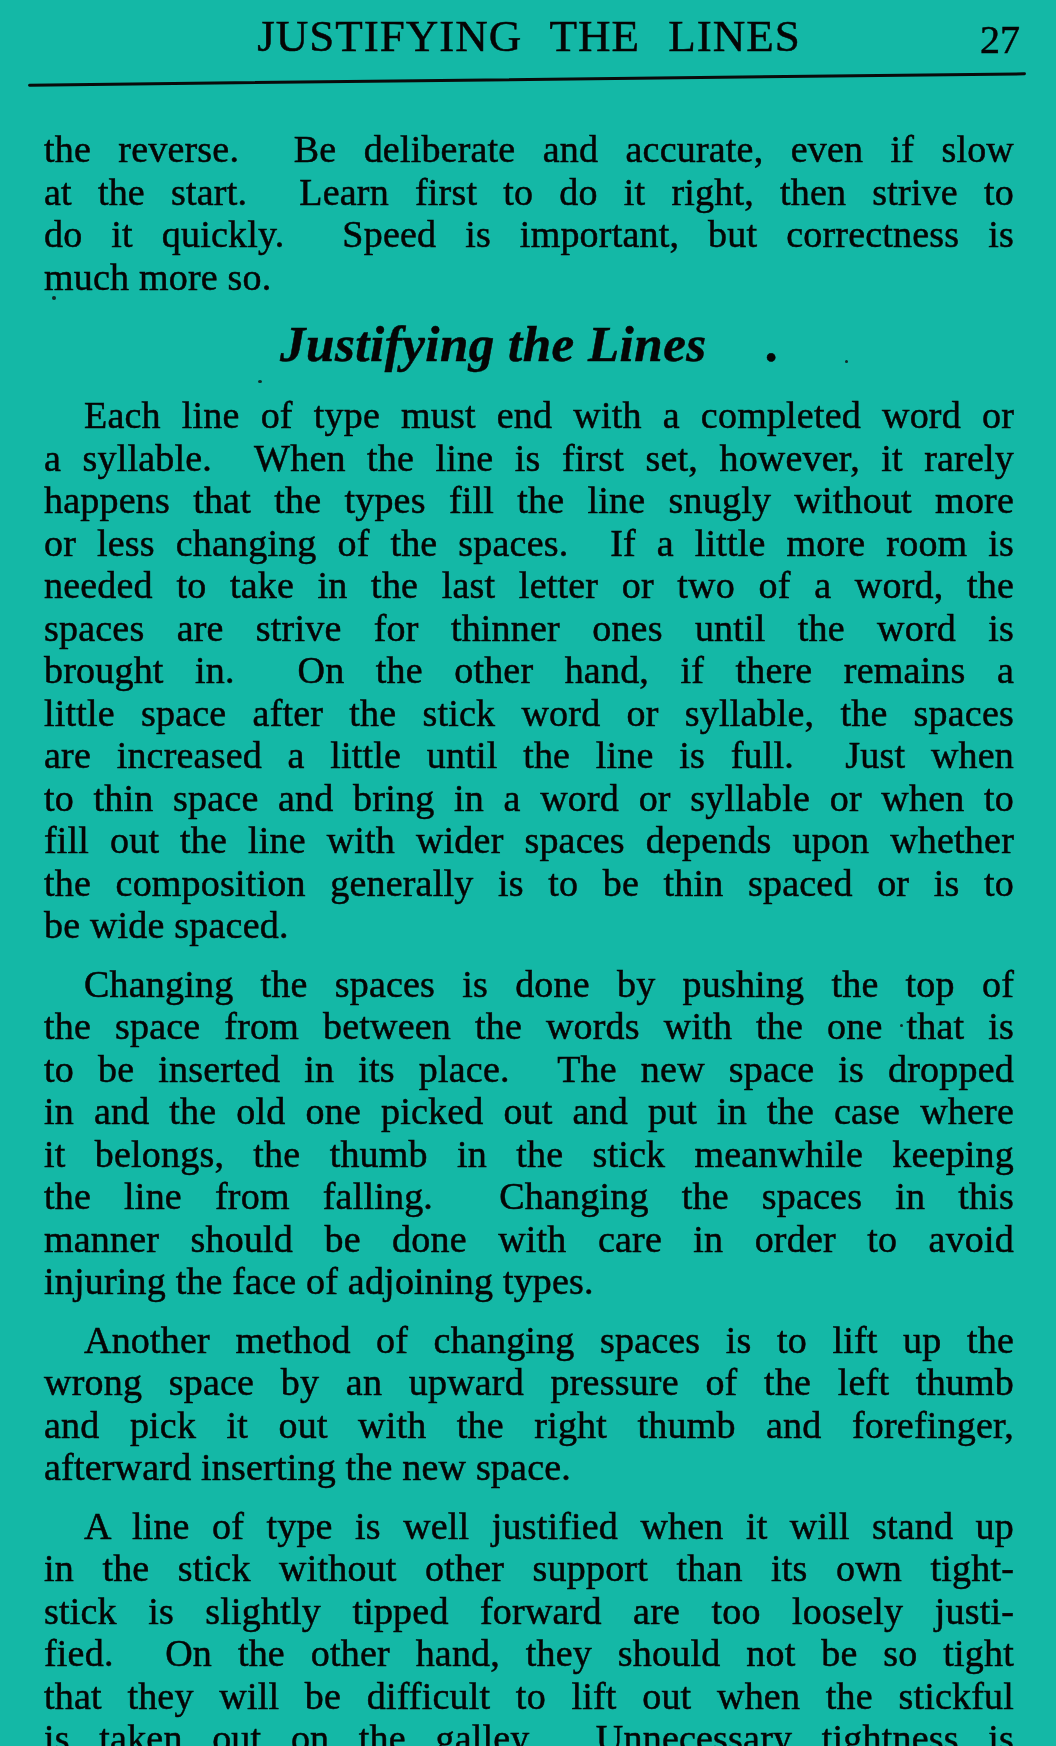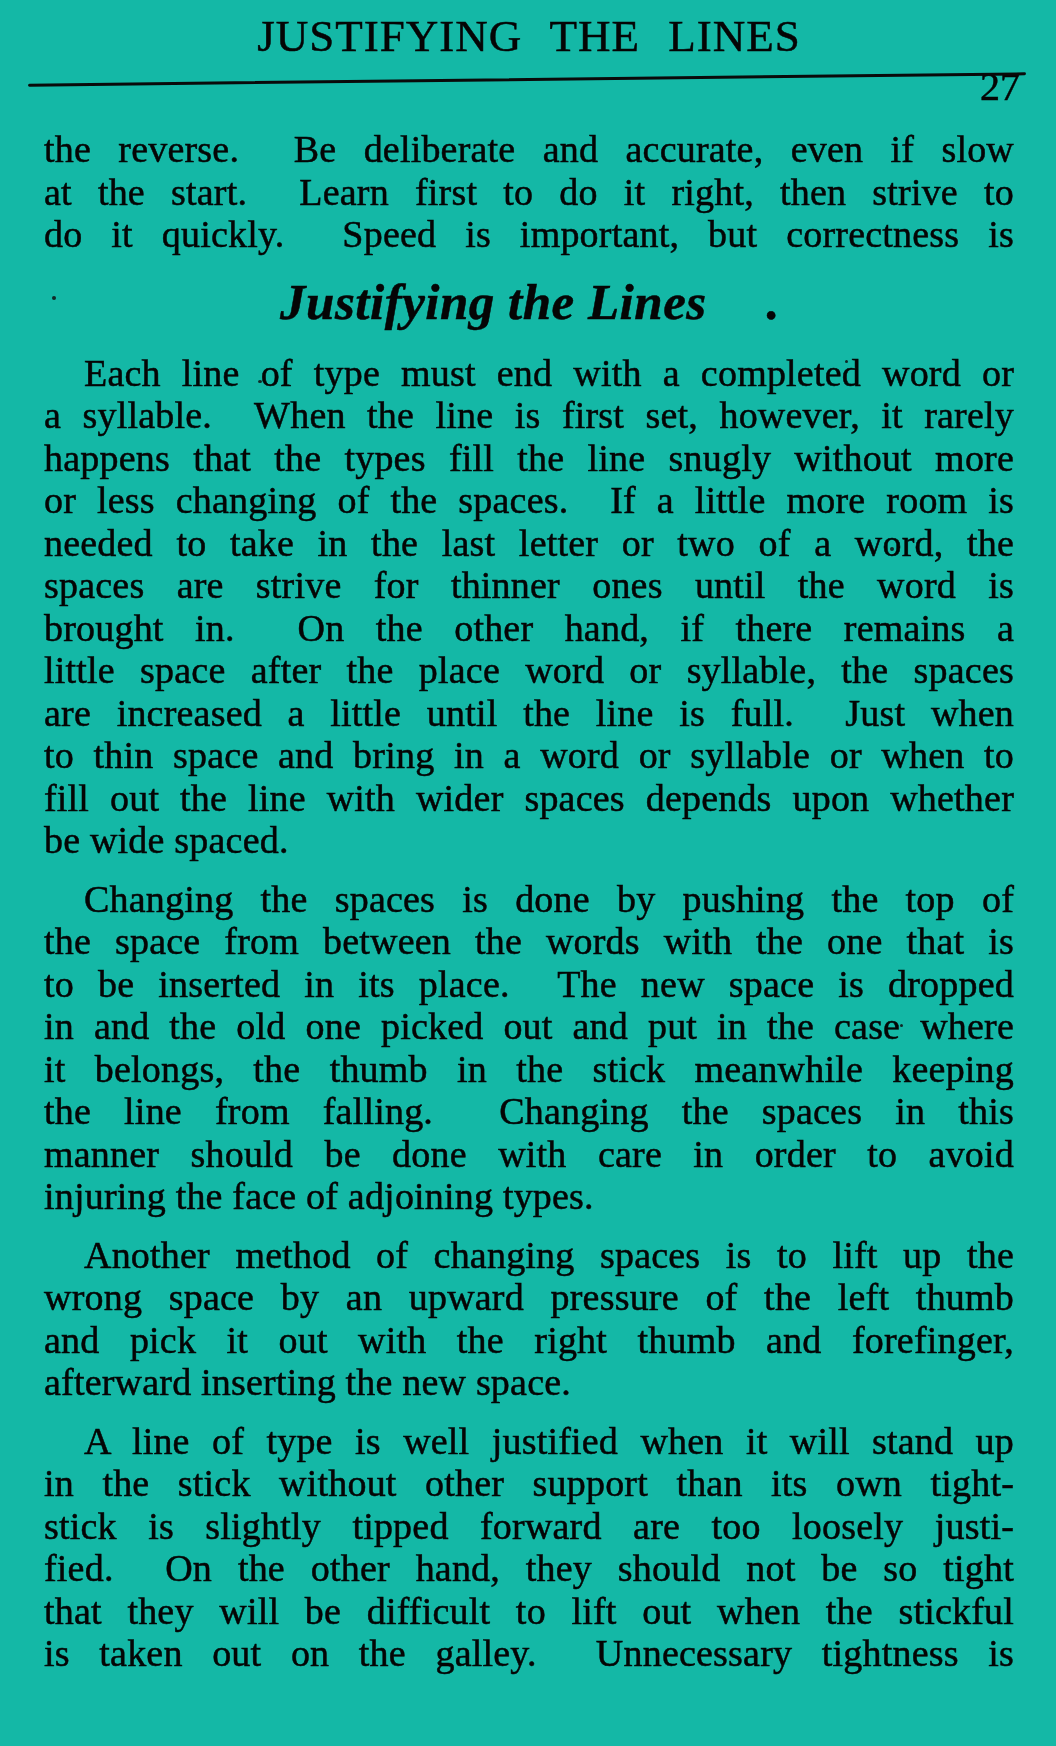--- a/index.html
+++ b/index.html
@@ -35,21 +35,20 @@
     letter-spacing: 1px;
     word-spacing: 16px;
     white-space: nowrap;
   }
   .hnum {
     position: absolute;
     right: 10px;
     top: 7px;
     font-size: 40px;
     line-height: 46px;
-    margin-top: 47px;
   }
   .rule {
     position: absolute;
     left: 28px;
     top: 78px;
     width: 998px;
     height: 3px;
     background: #0a0a0a;
     transform: rotate(-0.65deg);
     border-radius: 2px;
@@ -114,38 +113,40 @@
 
   <div class="rule"></div>
 
   <main class="body">
 
     <div>
         <div class="para">
           <div class="line">the reverse.  Be deliberate and accurate, even if slow</div>
           <div class="line">at the start.  Learn first to do it right, then strive to</div>
           <div class="line">do it quickly.  Speed is important, but correctness is</div>
+          <div class="line flush">much more so.</div>
         </div>
       </div>
 
     <h2 class="heading"><span>Justifying the Lines</span><span class="hdot">.</span></h2>
 
     <div>
         <div class="para indent">
           <div class="line">Each line of type must end with a completed word or</div>
           <div class="line">a syllable.  When the line is first set, however, it rarely</div>
           <div class="line">happens that the types fill the line snugly without more</div>
           <div class="line">or less changing of the spaces.  If a little more room is</div>
           <div class="line">needed to take in the last letter or two of a word, the</div>
           <div class="line">spaces are strive for thinner ones until the word is</div>
           <div class="line">brought in.  On the other hand, if there remains a</div>
-          <div class="line">little space after the place word or syllable, the spaces</div>
+          <div class="line">little space after the stick word or syllable, the spaces</div>
           <div class="line">are increased a little until the line is full.  Just when</div>
           <div class="line">to thin space and bring in a word or syllable or when to</div>
           <div class="line">fill out the line with wider spaces depends upon whether</div>
+          <div class="line">the composition generally is to be thin spaced or is to</div>
           <div class="line flush">be wide spaced.</div>
         </div>
         <div class="para indent">
           <div class="line">Changing the spaces is done by pushing the top of</div>
           <div class="line">the space from between the words with the one that is</div>
           <div class="line">to be inserted in its place.  The new space is dropped</div>
           <div class="line">in and the old one picked out and put in the case where</div>
           <div class="line">it belongs, the thumb in the stick meanwhile keeping</div>
           <div class="line">the line from falling.  Changing the spaces in this</div>
           <div class="line">manner should be done with care in order to avoid</div>

